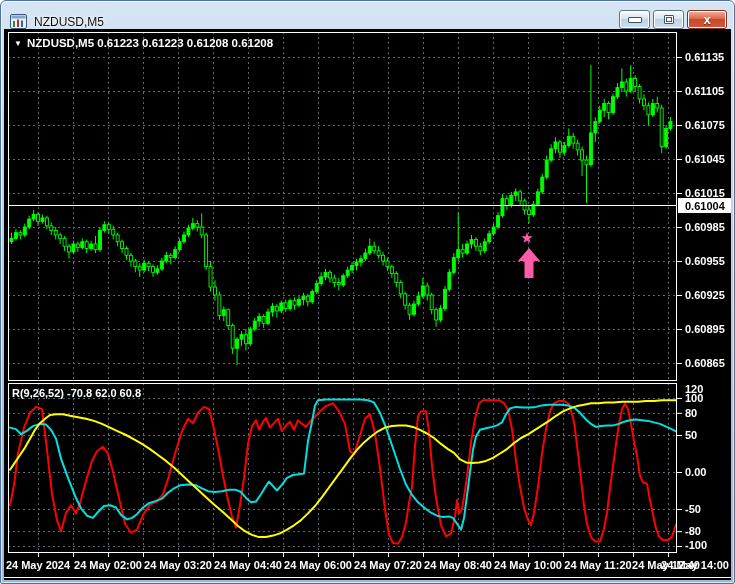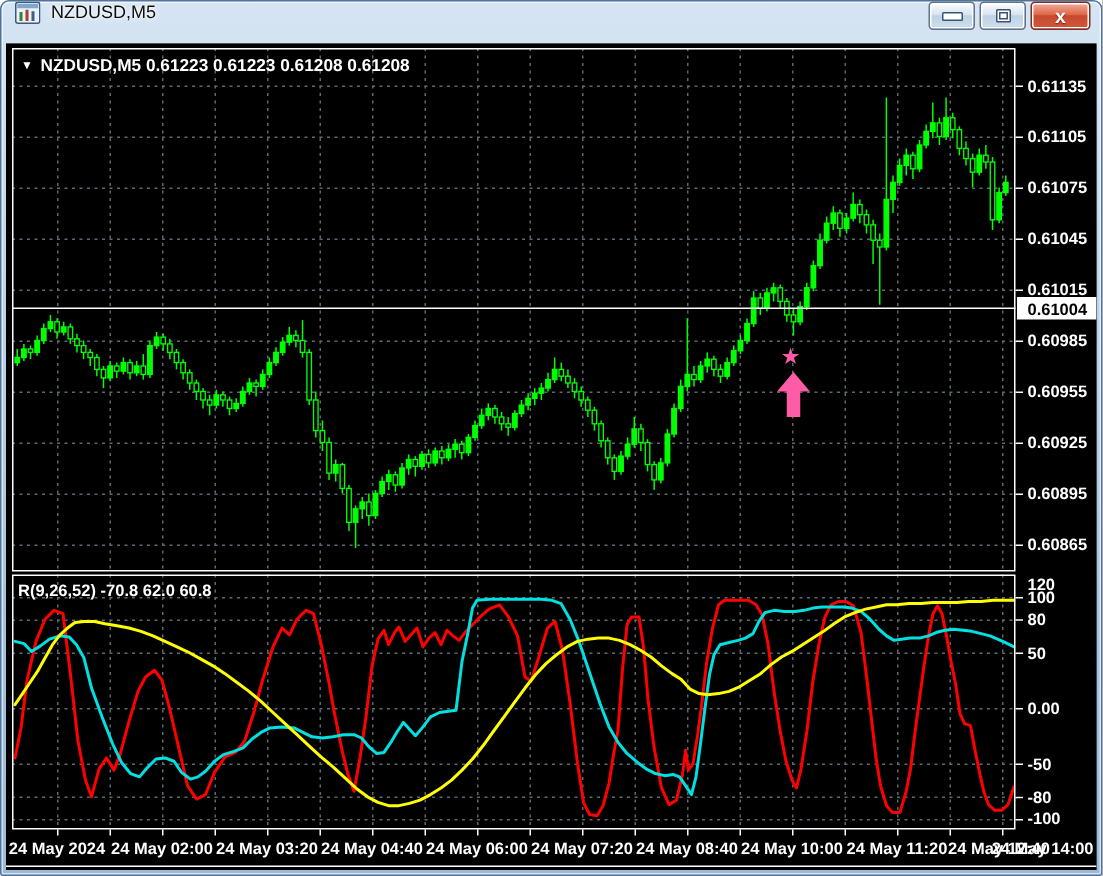--- a/index.html
+++ b/index.html
@@ -1,20 +1,20 @@
 <!DOCTYPE html>
 <html><head>
 <meta charset="utf-8">
 <style>
   html,body{margin:0;padding:0;background:#ffffff;font-family:"Liberation Sans",sans-serif;}
   .window{position:relative;width:735px;height:584px;box-sizing:border-box;
     border:1px solid #50739b;border-radius:6px 6px 2px 2px;
     background:linear-gradient(180deg,#d6e5f3 0%,#bdd3e8 35%,#a6c2dc 70%,#9cbad6 100%);
     box-shadow:inset 0 0 0 1px rgba(255,255,255,.6);}
-  .titlebar{height:28px;display:flex;align-items:flex-start;padding:0 5px;}
+  .titlebar{height:28px;display:flex;align-items:flex-end;padding:0 5px;}
   .app-icon{display:inline-flex;margin-left:4px;}
   .wtitle{font-size:12px;color:#0d0d0d;margin-left:7px;text-shadow:0 0 4px #fff,0 0 2px #fff;}
   .controls{margin-left:auto;display:flex;gap:3px;align-items:center;padding-right:2px;}
   .btn{box-sizing:border-box;width:31px;height:19px;border:1px solid #60758b;border-radius:3px;
     background:linear-gradient(#fbfdfe,#d7e4ef 45%,#bed2e4 50%,#cfdeec);
     display:flex;align-items:center;justify-content:center;padding:0;box-shadow:inset 0 0 0 1px #ffffff;cursor:default;}
   .btn.close{width:40px;border-color:#7e2d1f;background:linear-gradient(#f0b0a0,#dd6í848 45%,#c84a2e 50%,#d1573a);}
   .btn.close{background:linear-gradient(#f0b0a0,#de6848 45%,#c84a2e 50%,#d1573a);}
   .glyph-min{width:12px;height:4px;background:#fdfeff;border:1px solid #3c546e;border-radius:1px;}
   .glyph-max{width:10px;height:9px;box-sizing:border-box;border:1px solid #3c546e;border-radius:1px;background:#fdfeff;}

